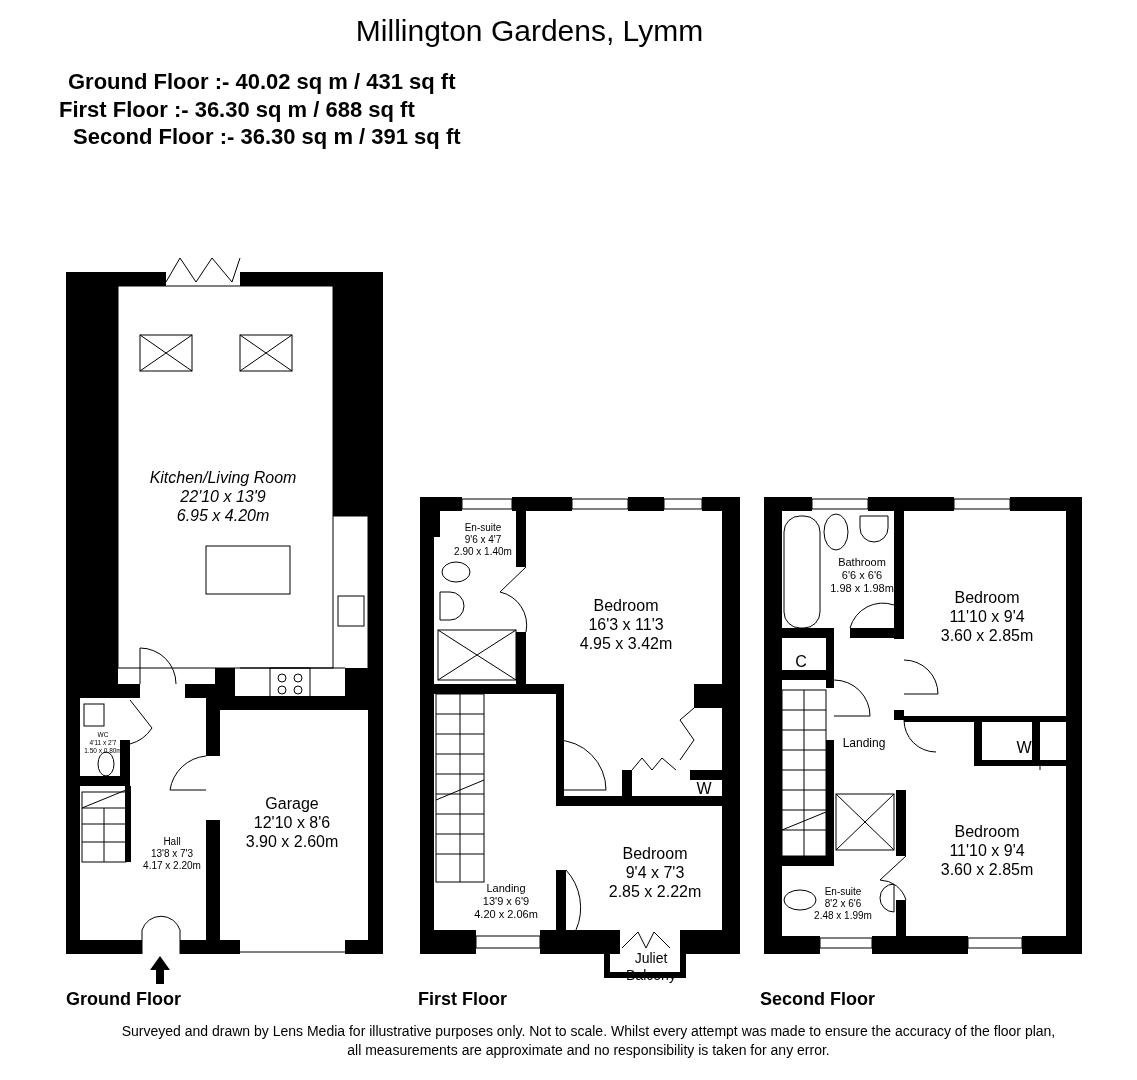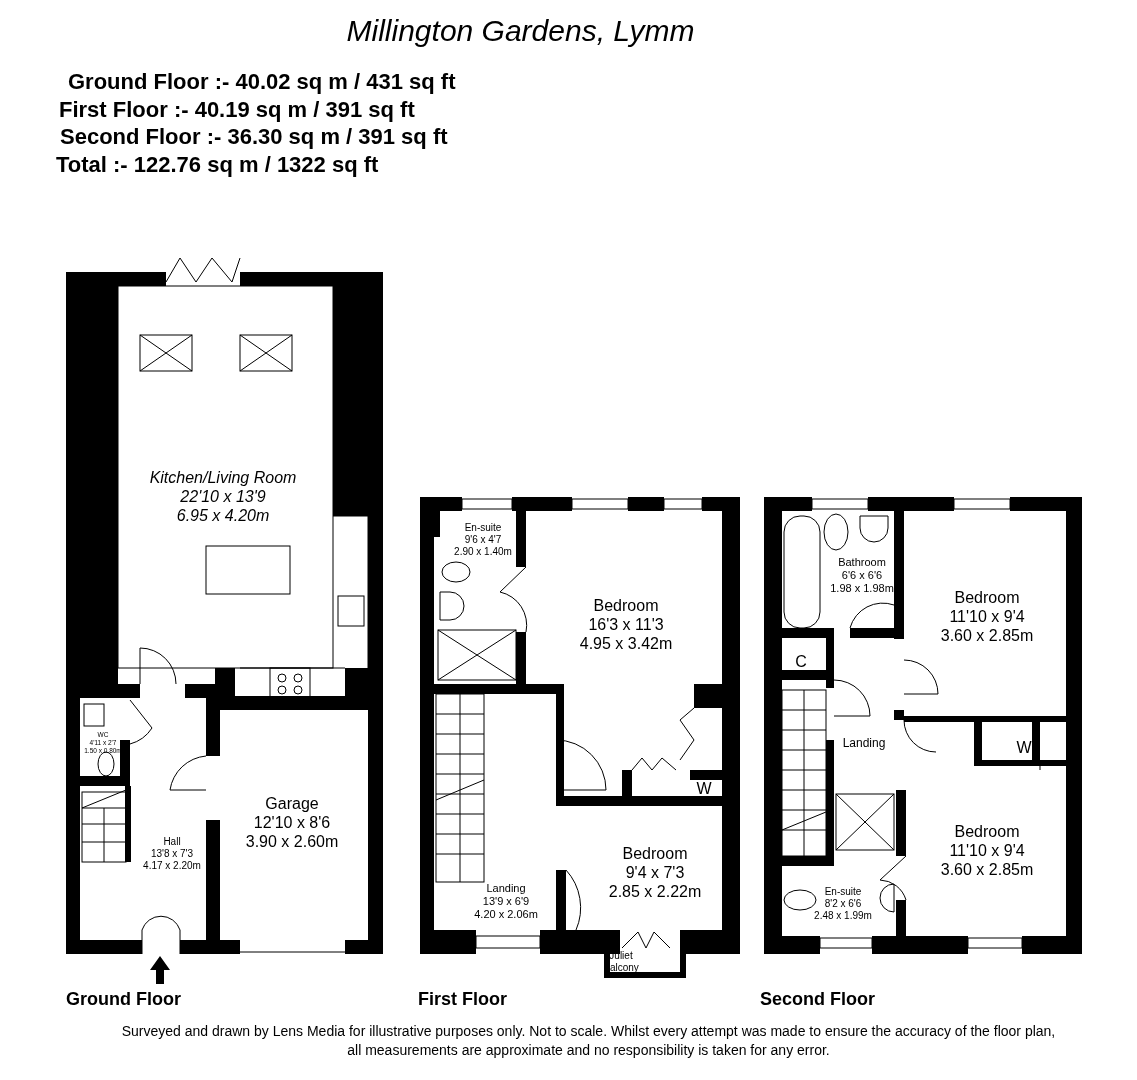--- a/index.html
+++ b/index.html
@@ -1,38 +1,37 @@
 <!DOCTYPE html>
 <html><head>
 <meta charset="utf-8">
 <style>
   html,body{margin:0;padding:0;background:#fff;}
   body{width:1137px;height:1080px;position:relative;overflow:hidden;font-family:"Liberation Sans",sans-serif;color:#000;}
-  .title{position:absolute;left:3px;top:14px;width:1035px;text-align:center;font-size:30px;font-style:italic;}
+  .title{position:absolute;left:12px;top:14px;width:1035px;text-align:center;font-size:30px;}
   .area{position:absolute;font-weight:bold;font-size:22px;line-height:27.5px;}
   .area div{white-space:nowrap;}
   svg.plan{position:absolute;left:0;top:0;}
   .lbl{position:absolute;text-align:center;white-space:nowrap;transform:translateX(-50%);line-height:1.2;}
   .lbl.big{font-size:16px;}
   .lbl.med{font-size:13px;}
   .lbl.sm{font-size:10px;}
   .lbl.xs{font-size:6.5px;}
   .floorname{position:absolute;font-weight:bold;font-size:18px;}
   .disclaimer{position:absolute;left:0;top:1022px;width:1137px;text-align:center;font-size:14px;line-height:19px;margin-left:20px;}
 </style>
 </head>
 <body>
 
 <div class="title">Millington Gardens, Lymm</div>
 
 <div class="area" style="left:56px;top:68px;">
   <div style="margin-left:12px;">Ground Floor :- 40.02 sq m / 431 sq ft</div>
-  <div style="margin-left:3px;">First Floor :- 40.19 sq m / 391 sq ft</div>
-  <div style="margin-left:4px;">Second Floor :- 36.30 sq m / 391 sq ft</div>
-  <div>Total :- 122.76 sq m / 1322 sq ft</div>
+  <div style="margin-left:3px;">First Floor :- 36.30 sq m / 688 sq ft</div>
+  <div style="margin-left:17px;">Second Floor :- 36.30 sq m / 391 sq ft</div>
 </div>
 
 <svg class="plan" width="1137" height="1080" viewBox="0 0 1137 1080">
   <g fill="#000" stroke="none">
 
     <rect x="66" y="272" width="52" height="412"></rect>
     <rect x="66" y="684" width="14" height="270"></rect>
 
     <rect x="66" y="272" width="100" height="14"></rect>
     <rect x="240" y="272" width="143" height="14"></rect>
@@ -250,21 +249,21 @@
   <div>Bedroom</div>
   <div>9'4 x 7'3</div>
   <div>2.85 x 2.22m</div>
 </div>
 <div class="lbl sm" style="left:506px;top:882px;font-size:11px;">
   <div>Landing</div>
   <div>13'9 x 6'9</div>
   <div>4.20 x 2.06m</div>
 </div>
 <div class="lbl big" style="left:704px;top:779px;">W</div>
-<div class="lbl xs" style="left:621px;top:950px;font-size:10px;">
+<div class="lbl xs" style="left:651px;top:950px;font-size:14px;">
   <div>Juliet</div>
   <div>Balcony</div>
 </div>
 
 <div class="lbl sm" style="left:862px;top:556px;font-size:11px;">
   <div>Bathroom</div>
   <div>6'6 x 6'6</div>
   <div>1.98 x 1.98m</div>
 </div>
 <div class="lbl big" style="left:987px;top:588px;">

